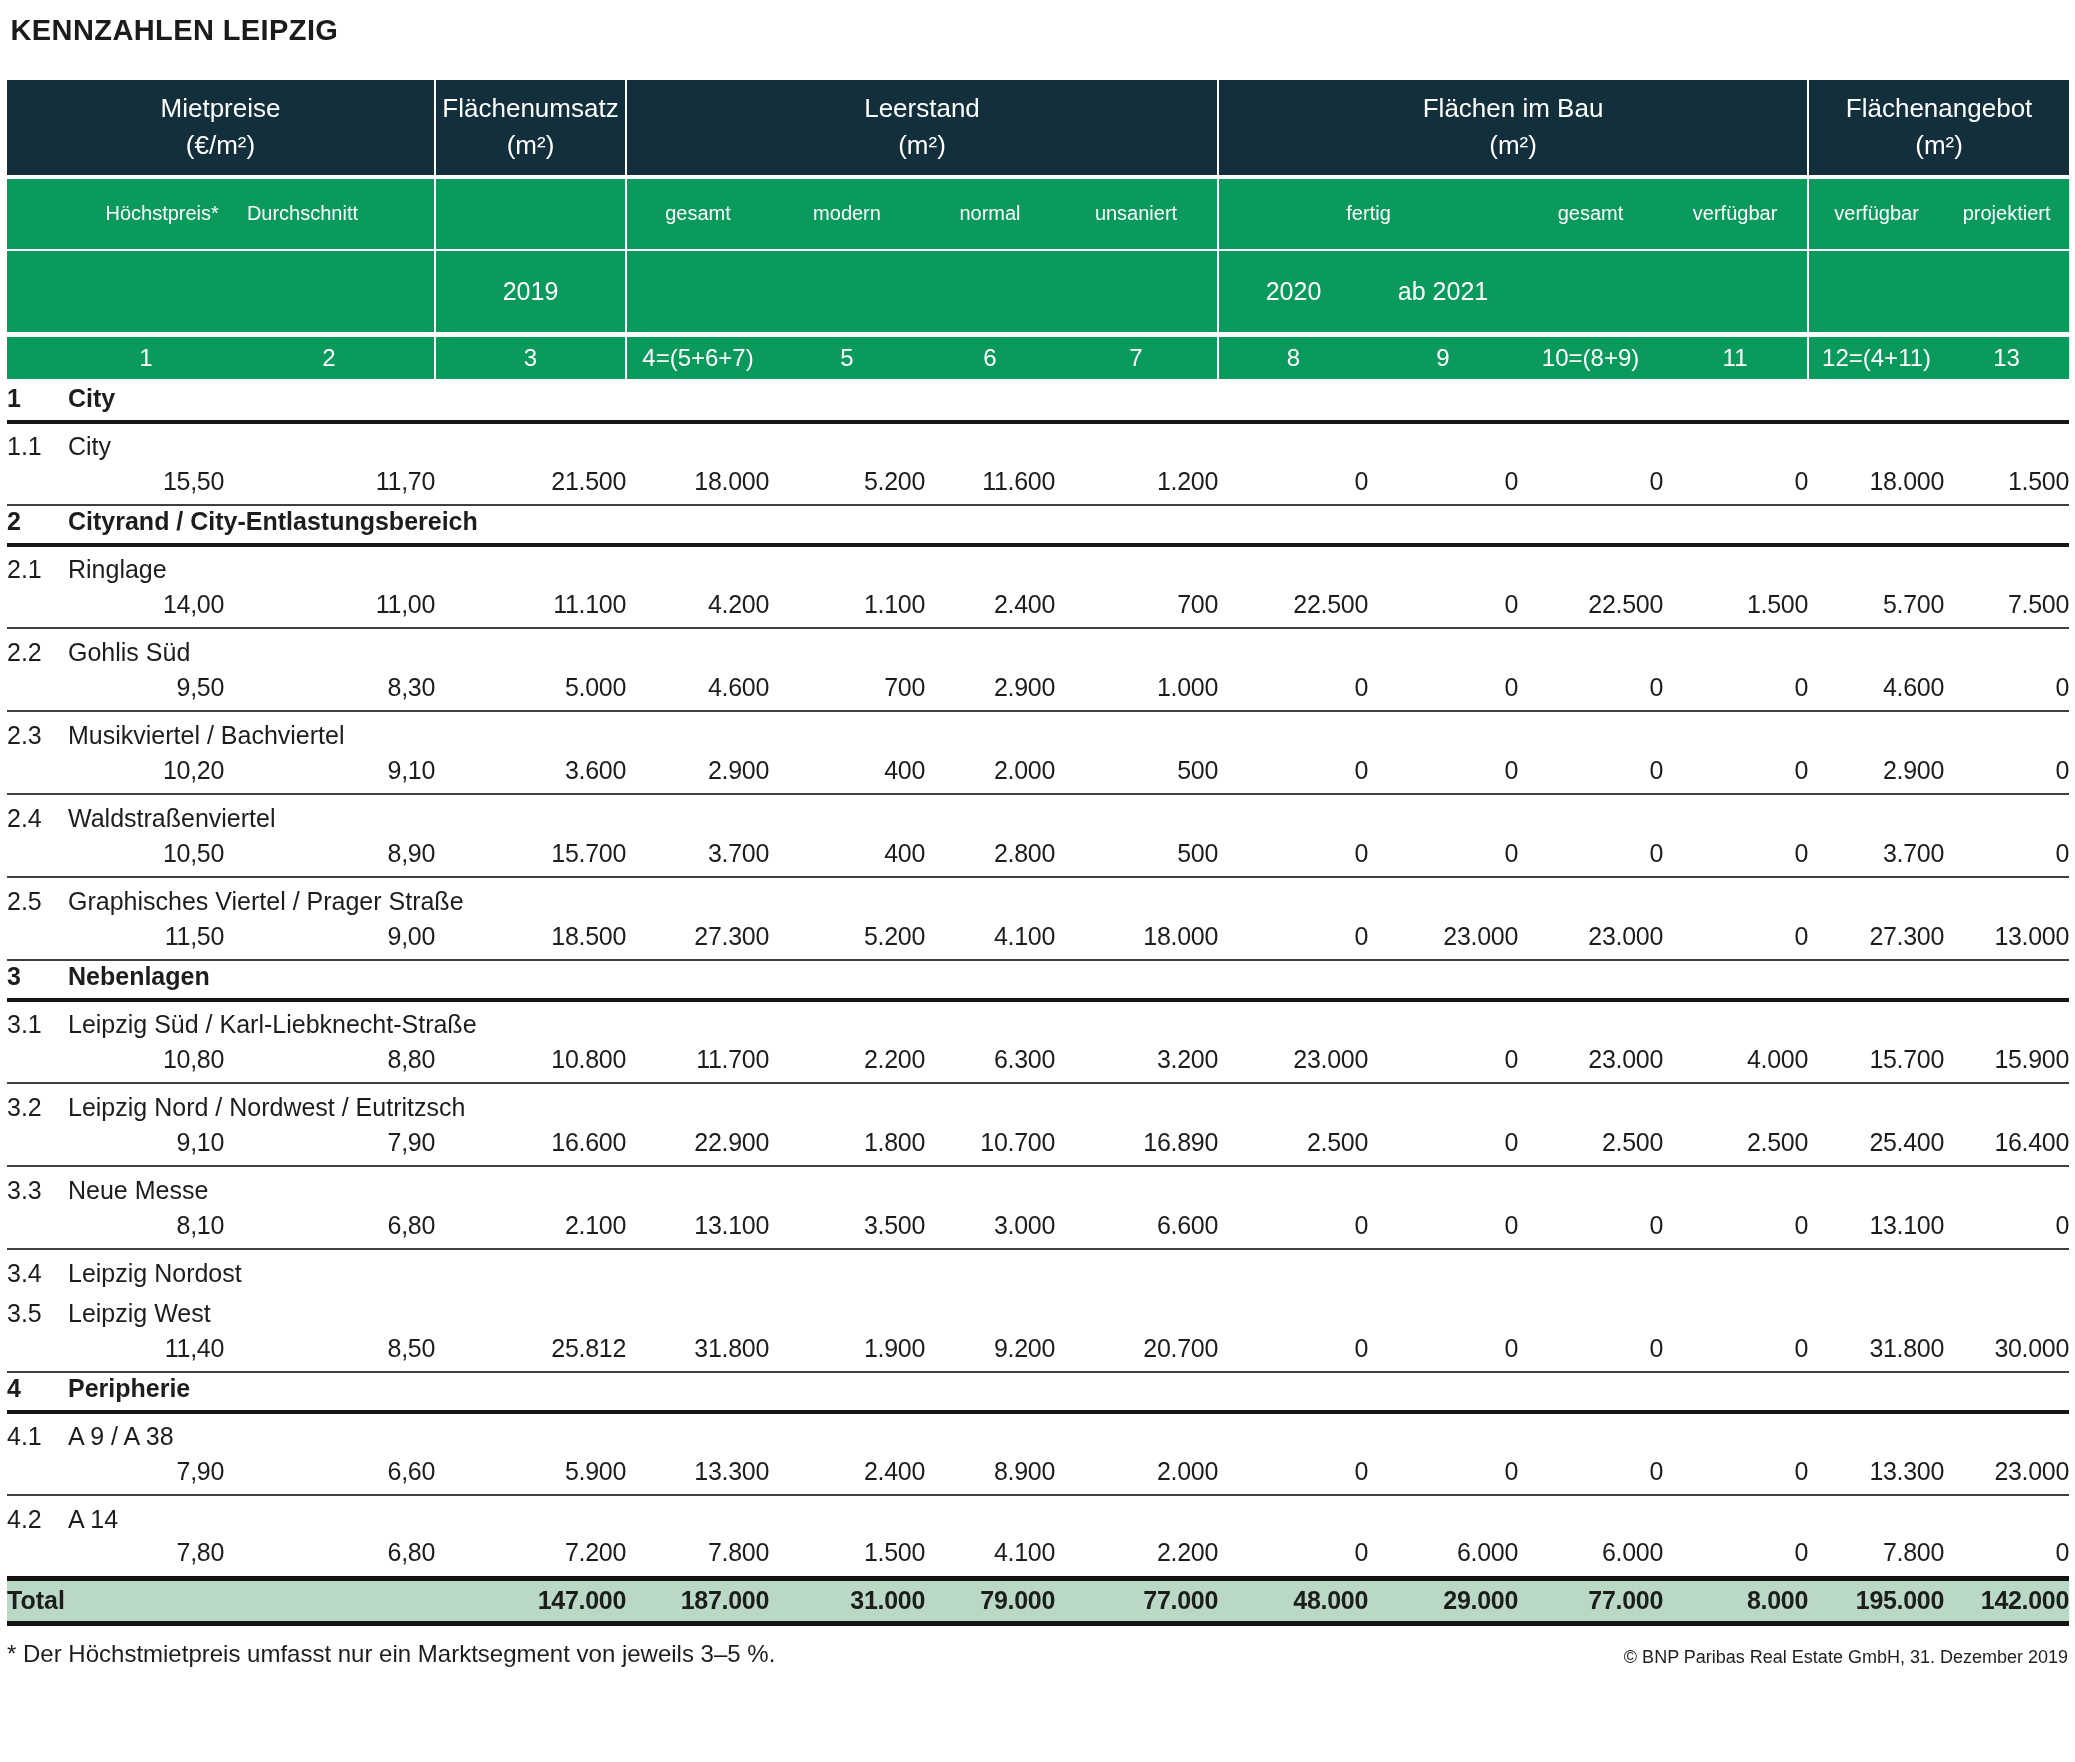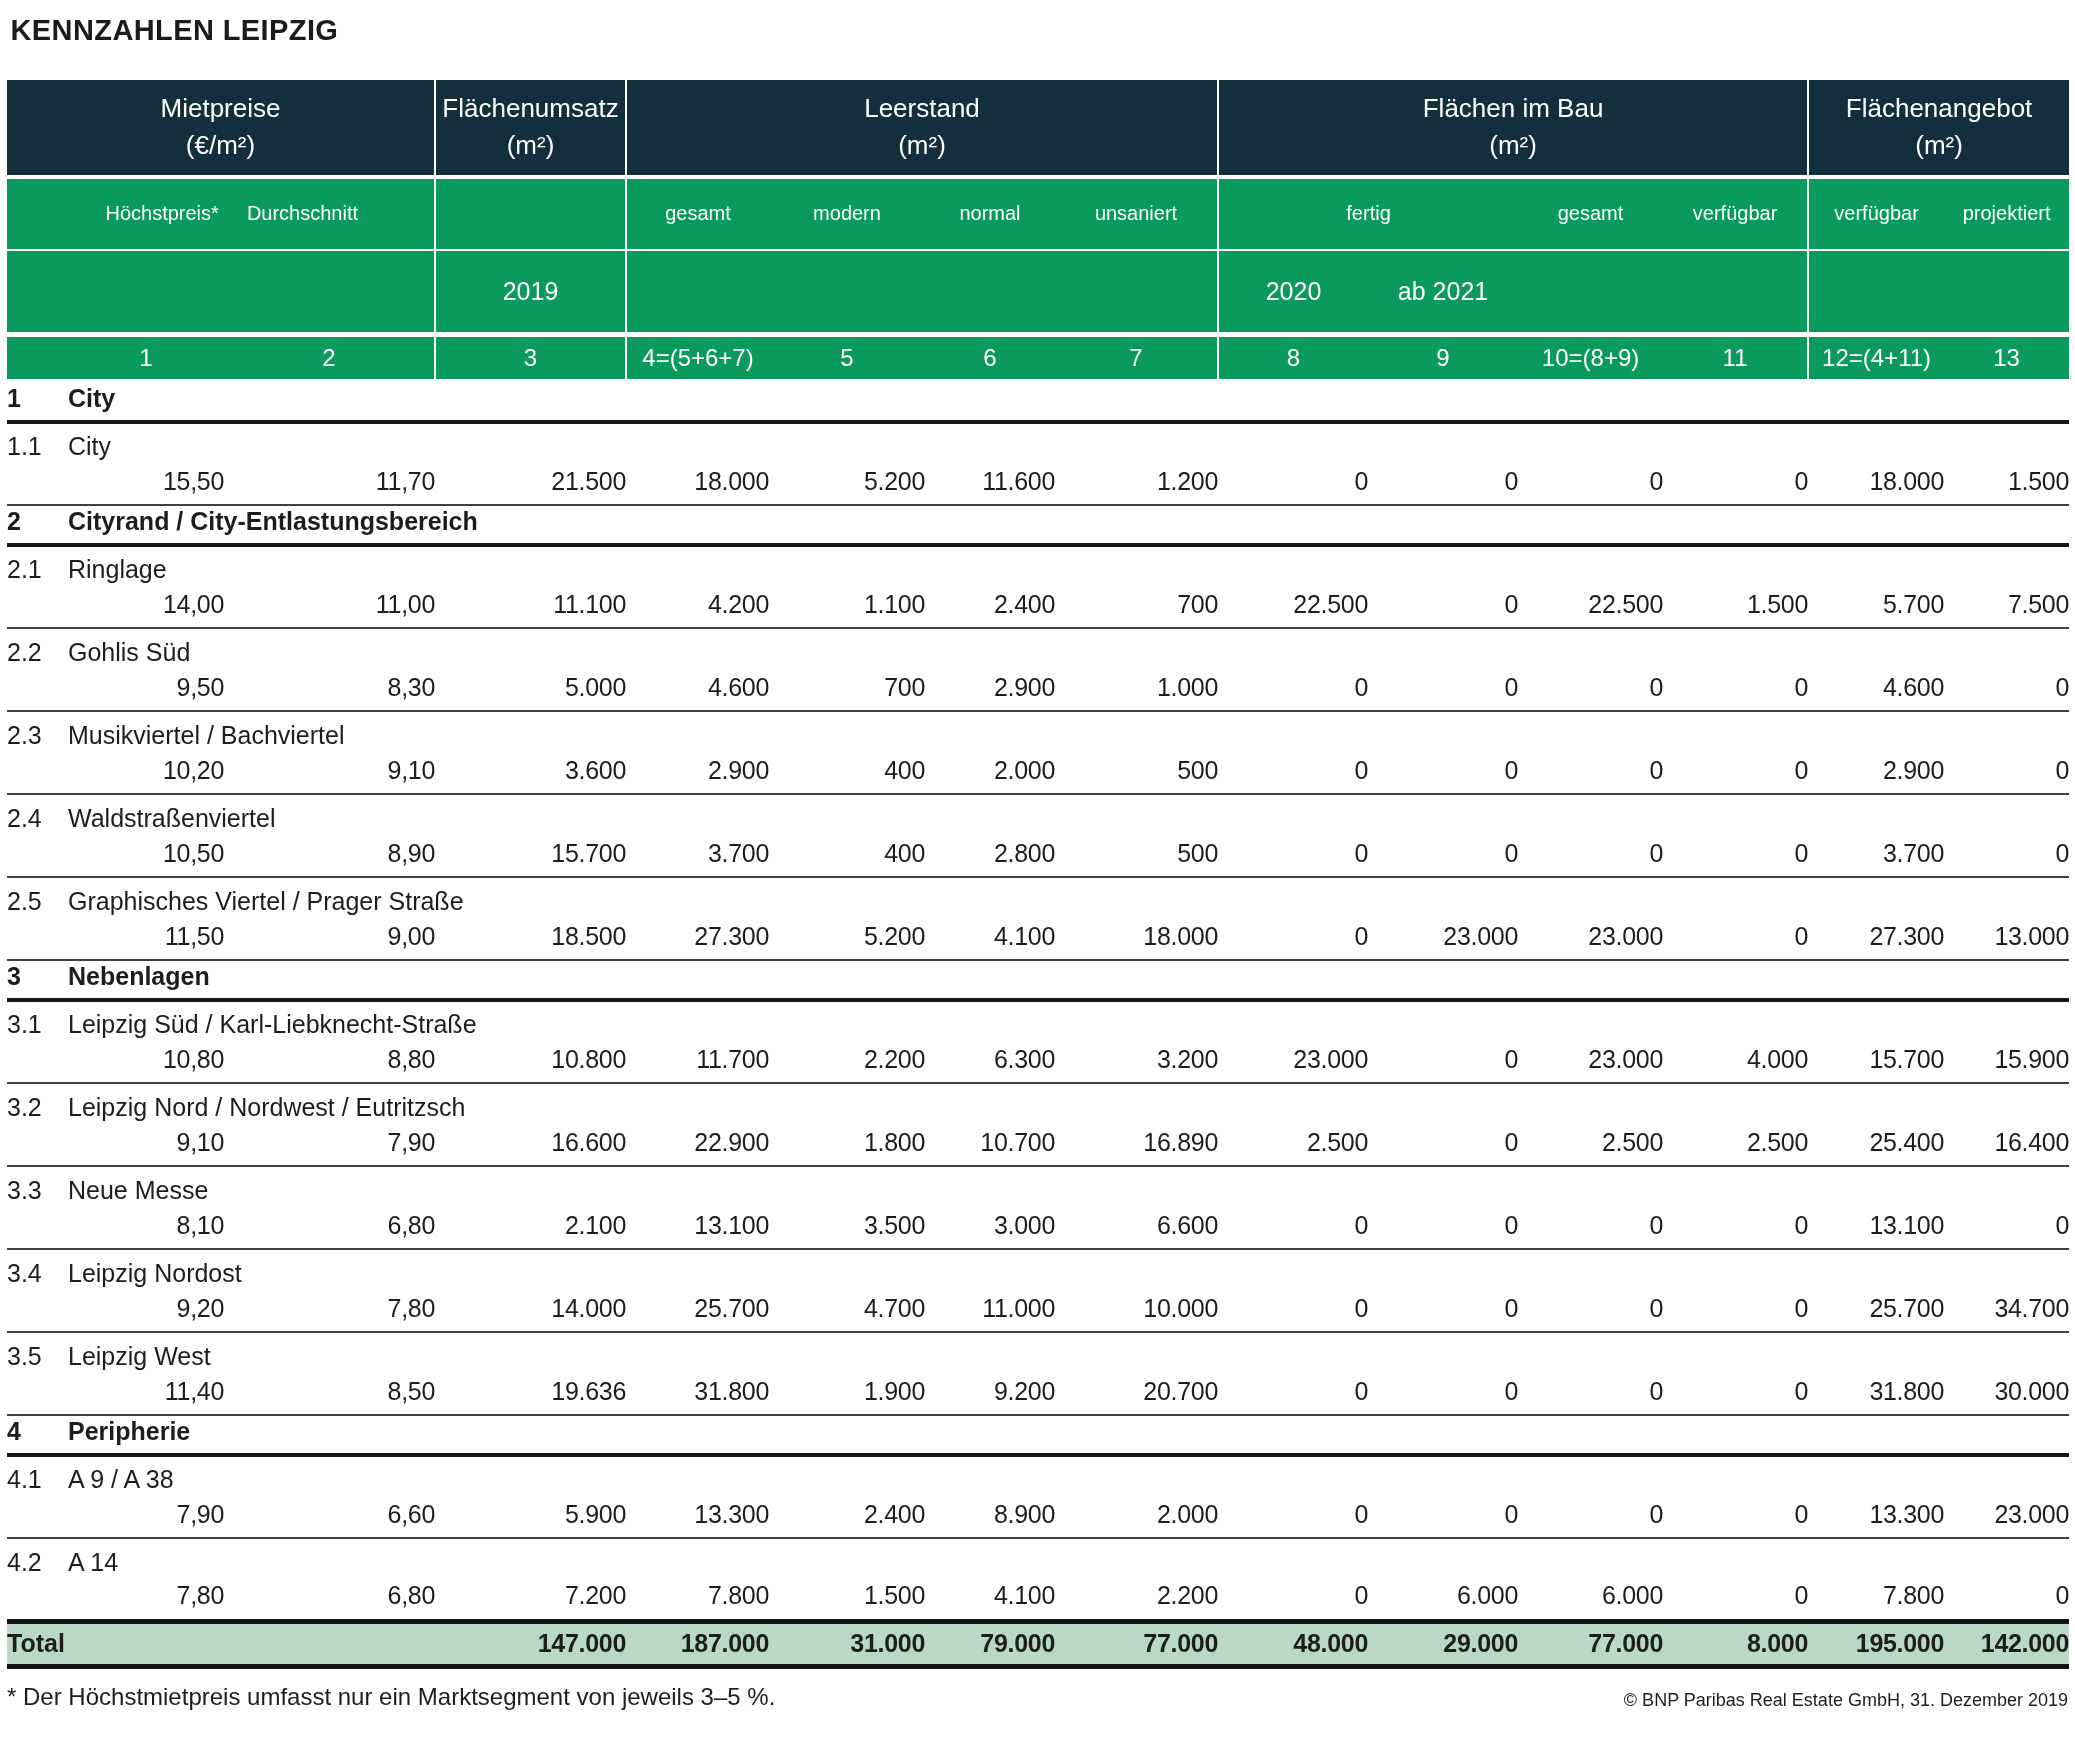--- a/index.html
+++ b/index.html
@@ -332,46 +332,30 @@
     <td class="v">0</td>
     <td class="v">0</td>
     <td class="v">13.100</td>
     <td class="v">0</td>
   </tr>
 
   <tr class="sub-name-row">
     <td class="rn sub-no">3.4</td>
     <td colspan="13" class="sub-name">Leipzig Nordost</td>
   </tr>
-  <tr class="sub-val-row">
-    <td class="rn"></td>
-    <td class="v">9,20</td>
-    <td class="v">7,80</td>
-    <td class="v">14.000</td>
-    <td class="v">25.700</td>
-    <td class="v">4.700</td>
-    <td class="v">11.000</td>
-    <td class="v">10.000</td>
-    <td class="v">0</td>
-    <td class="v">0</td>
-    <td class="v">0</td>
-    <td class="v">0</td>
-    <td class="v">25.700</td>
-    <td class="v">34.700</td>
-  </tr>
 
   <tr class="sub-name-row">
     <td class="rn sub-no">3.5</td>
     <td colspan="13" class="sub-name">Leipzig West</td>
   </tr>
   <tr class="sub-val-row">
     <td class="rn"></td>
     <td class="v">11,40</td>
     <td class="v">8,50</td>
-    <td class="v">19.636</td>
+    <td class="v">25.812</td>
     <td class="v">31.800</td>
     <td class="v">1.900</td>
     <td class="v">9.200</td>
     <td class="v">20.700</td>
     <td class="v">0</td>
     <td class="v">0</td>
     <td class="v">0</td>
     <td class="v">0</td>
     <td class="v">31.800</td>
     <td class="v">30.000</td>

